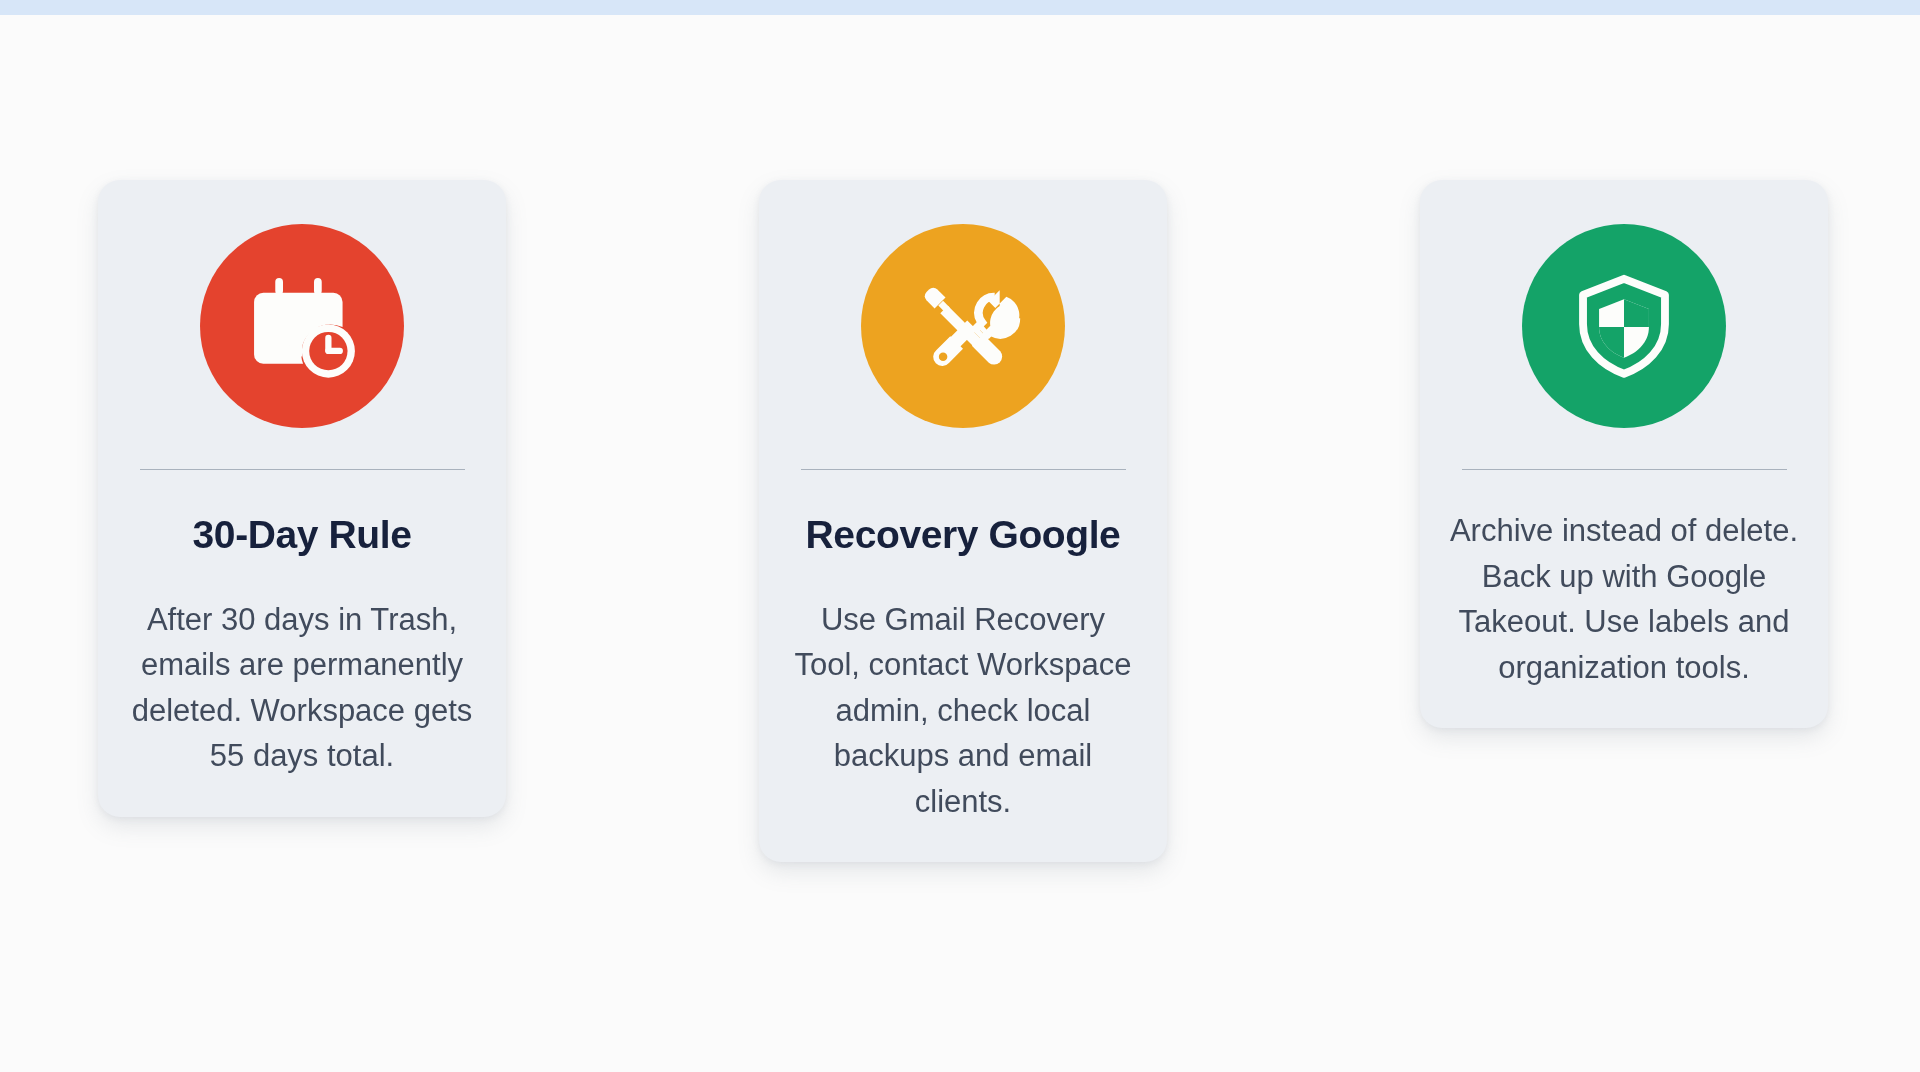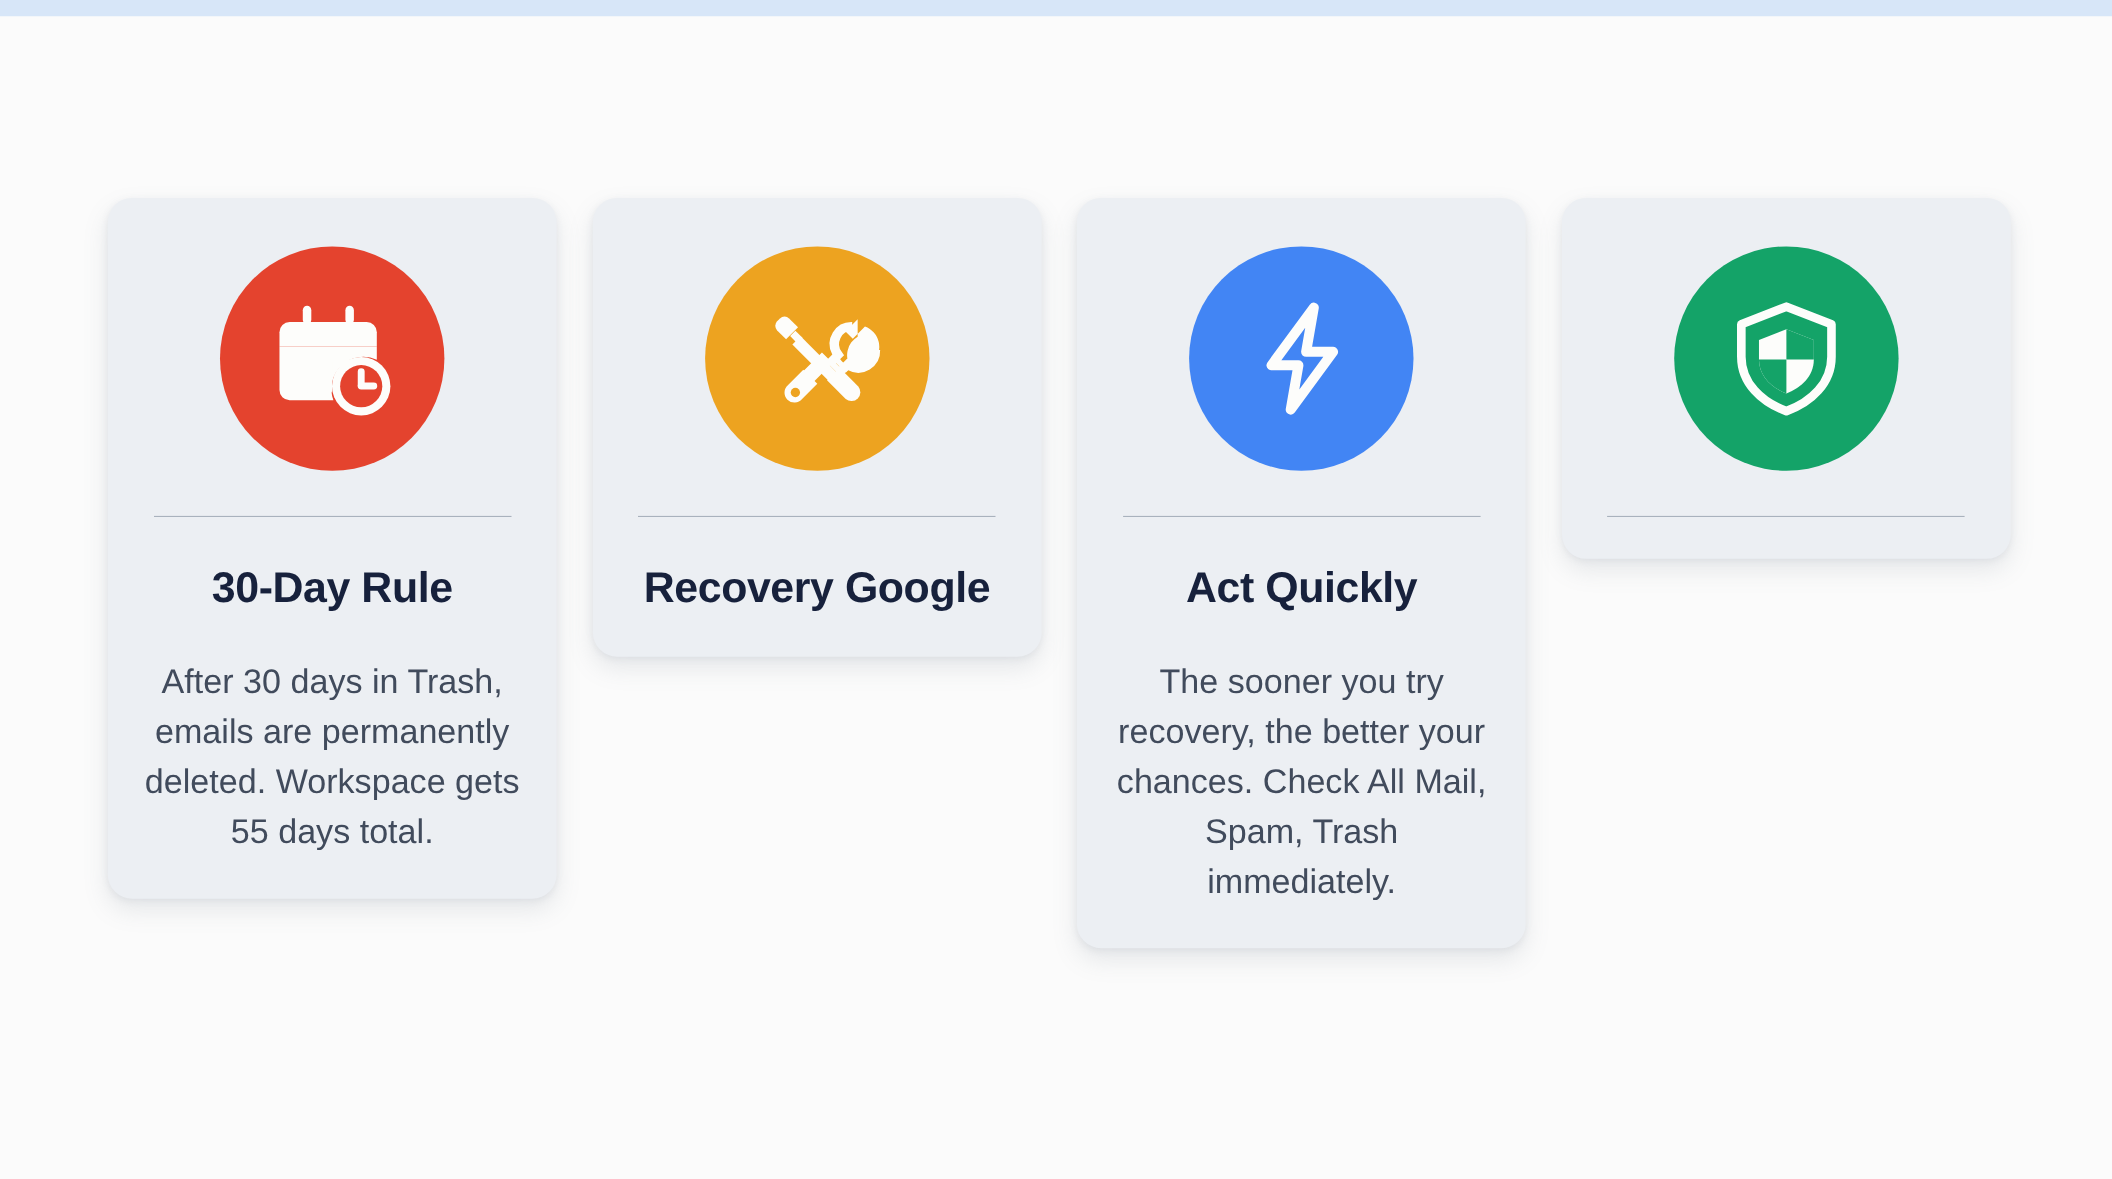--- a/index.html
+++ b/index.html
@@ -147,42 +147,34 @@
             <path d="M43.0 36.5l9.2 9.2a4.4 4.4 0 0 1-6.2 6.2l-9.2-9.2z"></path>
 
             <path d="M24.8 38.5l9.5-9.5 5.2 5.2-9.5 9.5a2.6 2.6 0 0 1-3.7 0l-1.5-1.5a2.6 2.6 0 0 1 0-3.7z"></path>
             <path d="M17.6 45.0l7.5-7.5 6.9 6.9-7.5 7.5a4.9 4.9 0 1 1-6.9-6.9z"></path>
           </g>
           <circle cx="21.2" cy="48.7" r="2.3" fill="#eda320"></circle>
         </svg>
       </div>
       <div class="divider"></div>
       <div class="card-title">Recovery Google</div>
+      <div class="card-body">Use Gmail Recovery Tool, contact Workspace admin, check local backups and email clients.</div>
     </div>
 
-    <div class="card">
-      <div class="icon-circle" style="background:#4285f4;">
-        <svg width="112" height="112" viewBox="0 0 64 64" aria-hidden="true">
-          <path d="M38.5 5.5 L16.5 35.5 L30.5 35.5 L26.5 58.5 L48.5 28.5 L34.5 28.5 Z" fill="none" stroke="#fdfdfb" stroke-width="5.2" stroke-linejoin="round" stroke-linecap="round"></path>
-        </svg>
-      </div>
-      <div class="divider"></div>
-      <div class="card-title">Act Quickly</div>
-      <div class="card-body">The sooner you try recovery, the better your chances. Check All Mail, Spam, Trash immediately.</div>
-    </div>
 
     <div class="card">
       <div class="icon-circle" style="background:#14a368;">
         <svg width="114" height="114" viewBox="0 0 64 64" aria-hidden="true">
 
           <path d="M32 5.5 L55 14.5 V31 c0 13.5 -10.3 23.2 -23 27.8 C19.3 54.2 9 44.5 9 31 V14.5 Z" fill="none" stroke="#fdfdfb" stroke-width="4.4" stroke-linejoin="round"></path>
 
           <path d="M32 17 L46 22.5 V32.5 c0 8.4 -6.3 14.4 -14 17.3 C24.3 46.9 18 40.9 18 32.5 V22.5 Z" fill="#fdfdfb"></path>
 
           <path d="M32 17 L46 22.5 V32.5 H32 Z" fill="#14a368"></path>
           <path d="M18 32.5 H32 V49.8 C24.3 46.9 18 40.9 18 32.5 Z" fill="#14a368"></path>
         </svg>
       </div>
       <div class="divider"></div>
+      <div class="card-body">Archive instead of delete. Back up with Google Takeout. Use labels and organization tools.</div>
     </div>
 
   </div>
 </div>
 
 </body></html>

